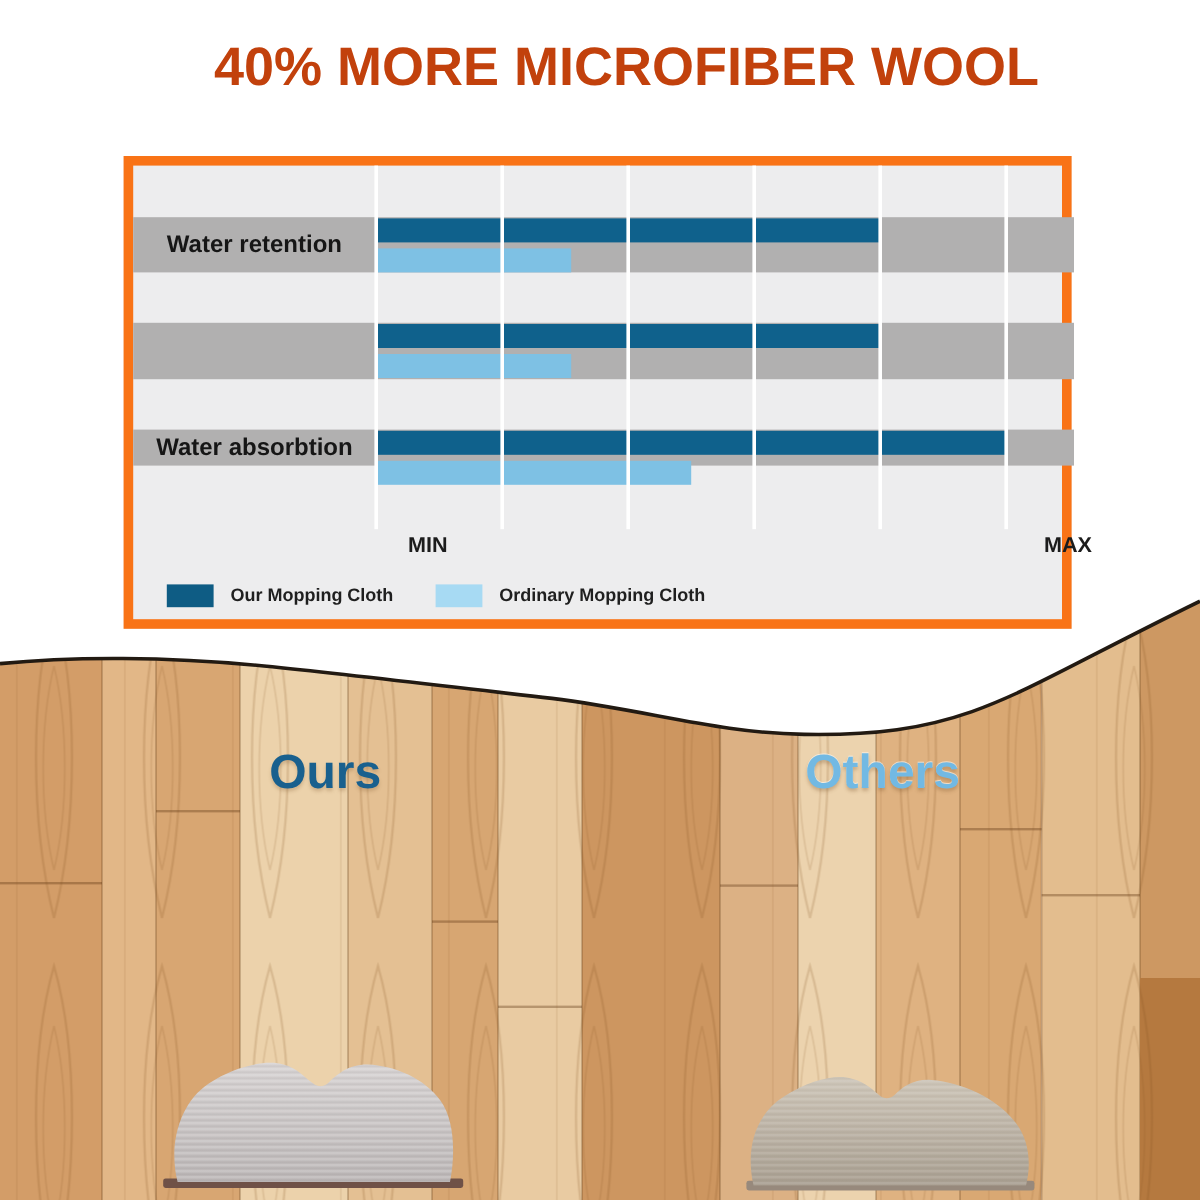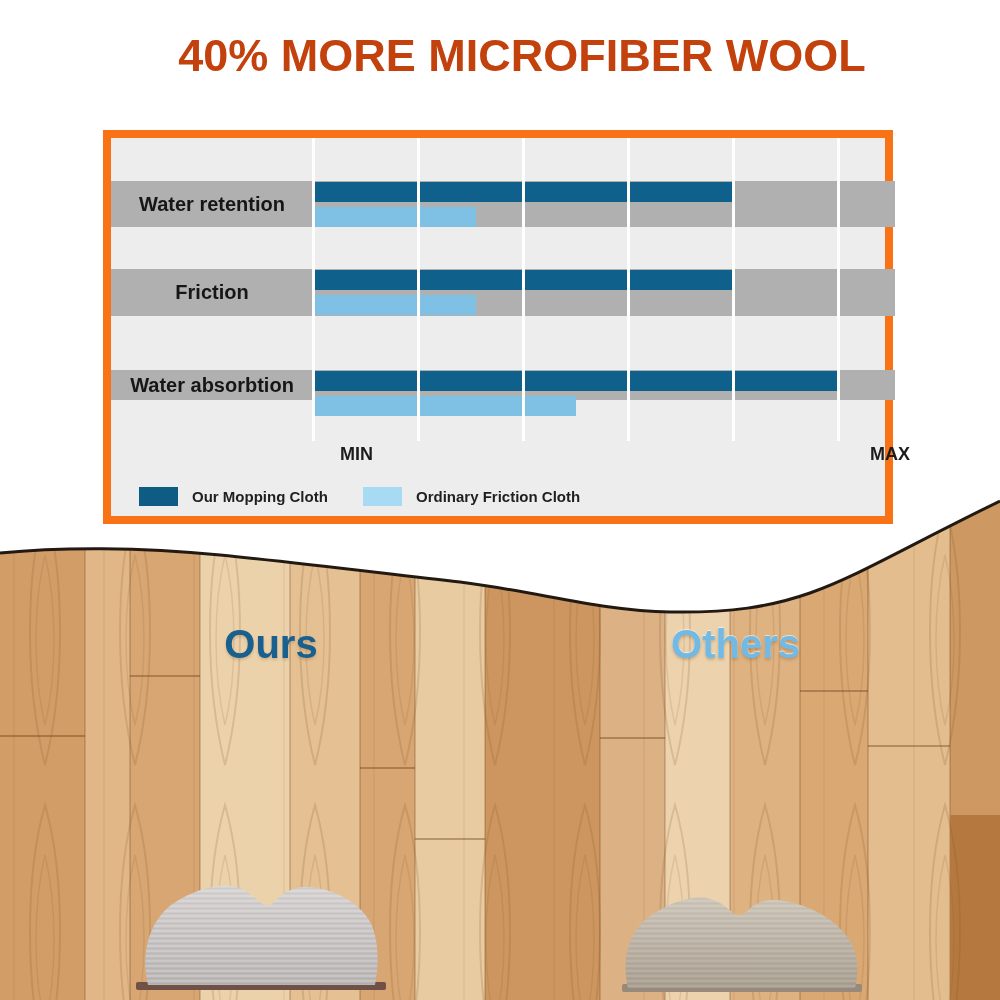--- a/index.html
+++ b/index.html
@@ -55,27 +55,26 @@
   <div class="panel">
     <div id="bands">
         <div class="band" style="top: 43px; height: 46px;">
           <div class="band-label">Water retention</div>
           <div class="bars">
             <div class="bar dark" style="width: 420px; background: rgb(15, 97, 140);"></div>
             <div class="bar light" style="width: 162.75px; background: rgb(126, 193, 228);"></div>
           </div>
         </div>
         <div class="band" style="top: 131px; height: 47px;">
-          <div class="band-label">Friction</div>
           <div class="bars">
             <div class="bar dark" style="width: 420px; background: rgb(15, 97, 140);"></div>
             <div class="bar light" style="width: 162.75px; background: rgb(126, 193, 228);"></div>
           </div>
         </div>
-        <div class="band" style="top: 232px; height: 30px;">
+        <div class="band" style="top: 220px; height: 30px;">
           <div class="band-label">Water absorbtion</div>
           <div class="bars">
             <div class="bar dark" style="width: 525px; background: rgb(15, 97, 140);"></div>
             <div class="bar light" style="width: 262.5px; background: rgb(126, 193, 228);"></div>
           </div>
         </div>
       </div>
     <div id="gridlines">
         <div class="gridline" style="left: 200.5px;"></div>
         <div class="gridline" style="left: 305.5px;"></div>
@@ -86,21 +85,21 @@
       </div>
     <div class="axis-label min">MIN</div>
     <div class="axis-label max">MAX</div>
     <div id="legend" class="legend">
         <div class="legend-item" style="left: 28px; justify-content: space-between;">
           <span class="legend-swatch" style="background: rgb(14, 92, 132);"></span>
           <span class="legend-label">Our Mopping Cloth</span>
         </div>
         <div class="legend-item" style="left: 252px;">
           <span class="legend-swatch" style="background: rgb(167, 218, 243);"></span>
-          <span class="legend-label">Ordinary Friction Cloth</span>
+          <span class="legend-label">Ordinary Mopping Cloth</span>
         </div>
       </div>
   </div>
 
   <div class="floor" id="floor">
       <svg width="1000" height="505" viewBox="0 0 1000 505">
         <defs>
           <clipPath id="woodClip">
             <path d="M 0 58 C 60 52, 140 52, 220 60 C 300 68, 380 78, 460 87 C 540 97, 600 116, 670 117 C 730 118, 770 112, 810 98 C 860 80, 900 55, 1000 6 L 1000 505 L 0 505 Z"></path>
           </clipPath>

